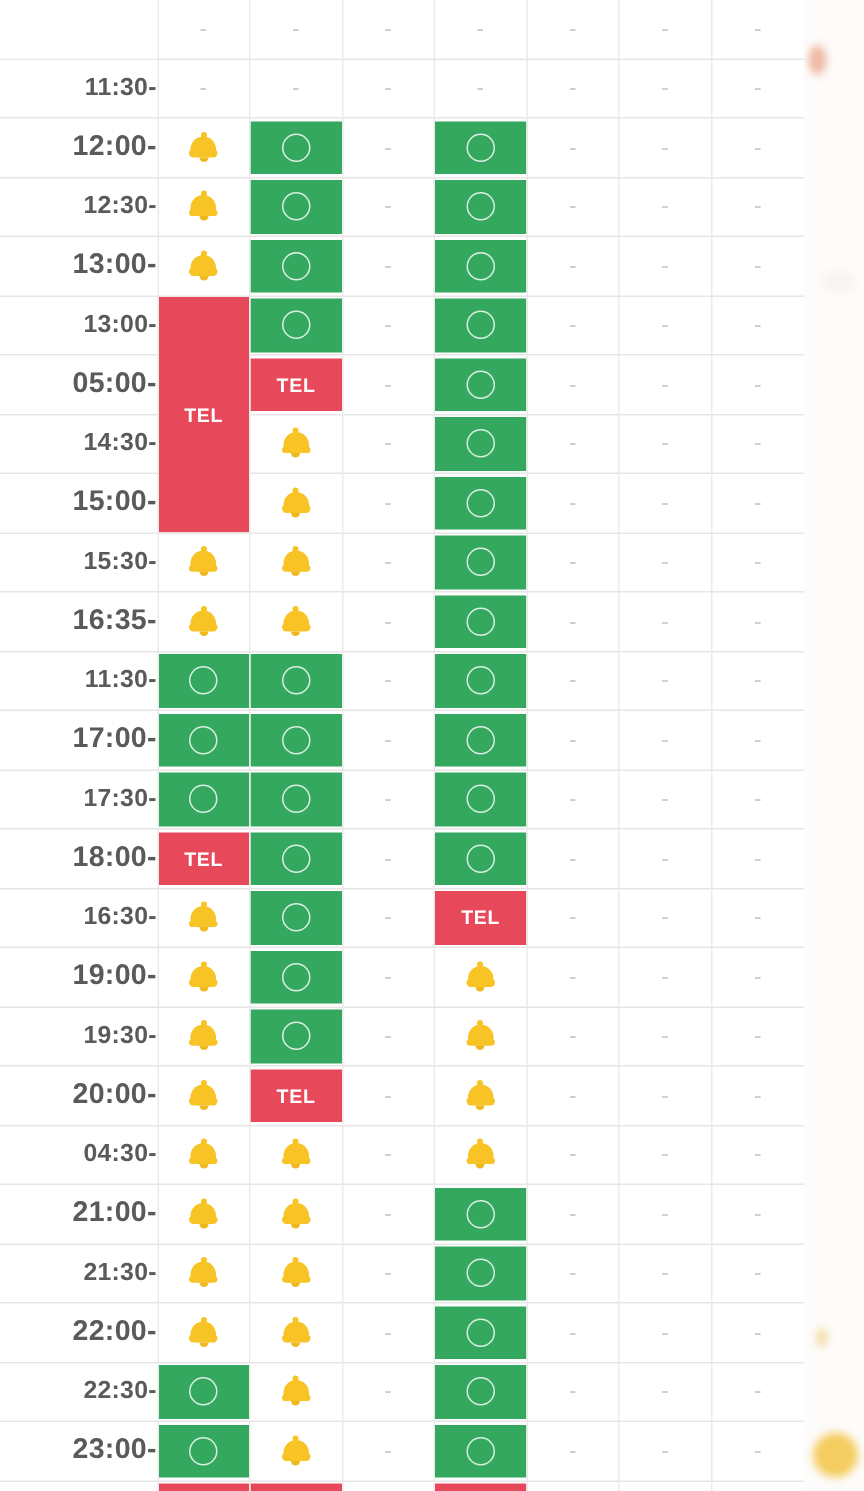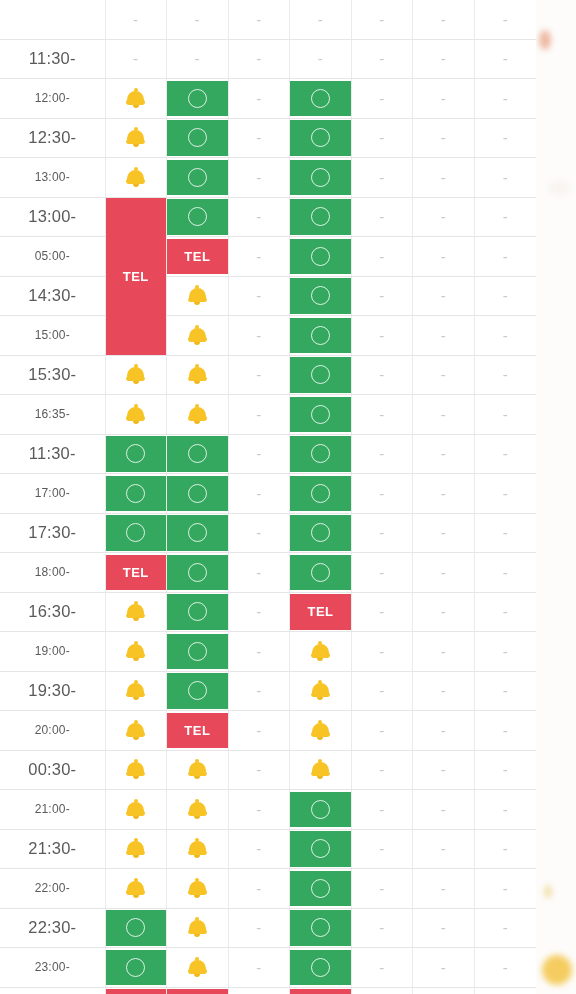--- a/index.html
+++ b/index.html
@@ -57,25 +57,26 @@
     margin: 0;
     text-align: center;
     vertical-align: middle;
     background: #ffffff;
     height: 38.5px;
   }
   #schedule-table td.time-cell {
     color: #5a5a5a;
     font-size: 16.5px;
     letter-spacing: .2px;
-    text-align: center;
+    text-align: right;
     border-right: 1px solid #eaeaea;
     white-space: nowrap;
-  }
-  #schedule-table td.time-cell.hour { font-size: 12px; }
+    font-weight: bold;
+  }
+  #schedule-table td.time-cell.hour { font-size: 19px; }
   #schedule-table td.last-col { border-right: none; }
 
   
   tr.clipped-row { height: 12px; }
   tr.clipped-row td { height: 12px; overflow: hidden; }
   tr.clipped-row td.time-cell {
     font-size: 18px;
     line-height: 0px;
     color: #5a5a5a;
     position: relative;
@@ -801,21 +802,21 @@
           <div class="marker dash">-</div>
         </td>
         <td>
           <div class="marker dash">-</div>
         </td>
         <td class="last-col">
           <div class="marker dash">-</div>
         </td>
       </tr>
       <tr>
-        <td class="time-cell">00:30-</td>
+        <td class="time-cell">04:30-</td>
         <td>
           <div class="marker bell">
             <span class="bell-glyph">
               <span class="top"></span>
               <span class="body"></span>
               <span class="skirt"></span>
               <span class="clapper"></span>
             </span>
           </div>
         </td>

